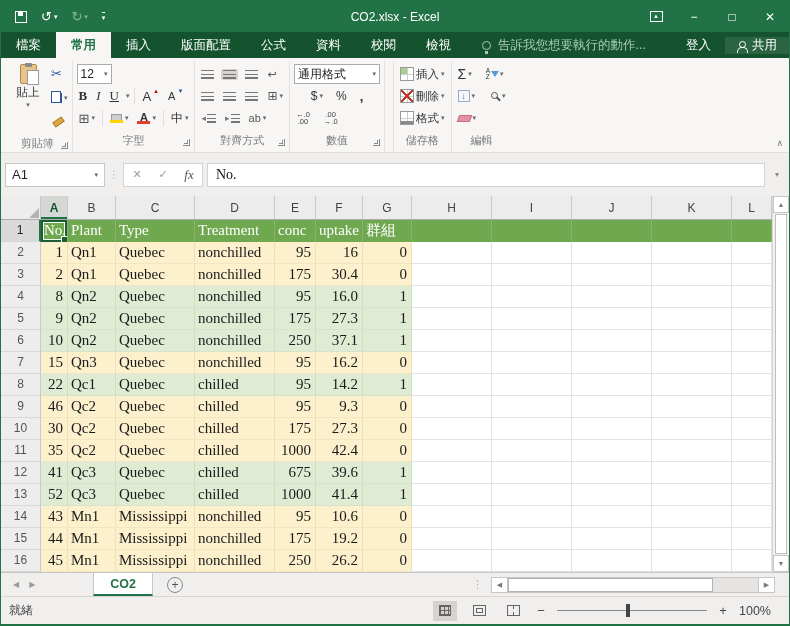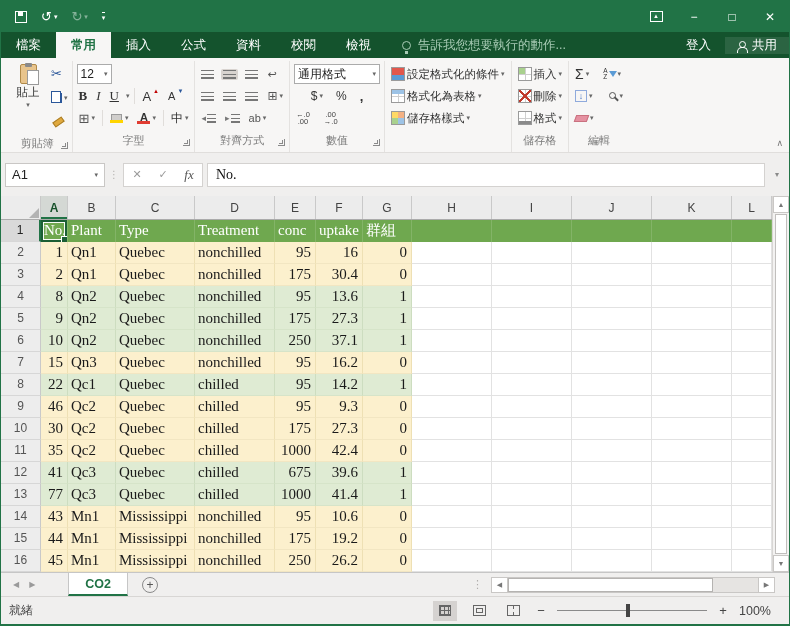--- a/index.html
+++ b/index.html
@@ -175,21 +175,21 @@
     display:flex; flex-direction:column; }
   .vbtn { height:17px; background:#fff; border:1px solid #c9c7c5; color:#777; font-size:7px;
     display:flex; align-items:center; justify-content:center; }
   .vthumb { flex:1; margin:1px 2px; background:#fff; border:1px solid #c1bfbd; }
 
   
   .sheetbar { height:24px; background:#f0efee; border-top:1px solid #c6c6c6; display:flex; align-items:stretch; flex:0 0 auto; }
   .snav { display:flex; align-items:center; gap:10px; padding:0 12px; color:#9a9a9a; font-size:8px; }
   .stab { background:#fff; border-left:1px solid #c6c6c6; border-right:1px solid #c6c6c6;
     border-bottom:2px solid #217346; color:#217346; font-weight:bold; font-size:12.5px;
-    display:flex; align-items:center; padding:0 16px; margin-left:21px; }
+    display:flex; align-items:center; padding:0 16px; margin-left:46px; }
   .addsheet { width:16px; height:16px; border:1px solid #8a8a8a; border-radius:50%; color:#555;
     font-size:12px; line-height:14px; text-align:center; align-self:center; margin-left:14px; }
   .sb-dots { align-self:center; margin-left:auto; color:#b0aeac; font-size:11px; }
   .hscroll { align-self:center; display:flex; align-items:center; margin:0 14px 0 8px; }
   .hbtn { width:17px; height:16px; background:#fff; border:1px solid #c9c7c5; color:#777; font-size:7px;
     display:flex; align-items:center; justify-content:center; }
   .htrack { width:250px; height:16px; background:#e6e4e2; border-top:1px solid #c9c7c5; border-bottom:1px solid #c9c7c5; position:relative; }
   .hthumb { position:absolute; left:0; top:0; height:14px; width:82%; background:#fff; border:1px solid #b5b3b1; }
 
   
@@ -225,35 +225,37 @@
           <span class="dd">▾</span>
         </span>
       <span class="itm dimmed">
           <span>↻</span>
           <span class="dd">▾</span>
         </span>
       <span class="itm">
           <span class="qat-custom">▾</span>
         </span>
     </div>
+    <div class="title-text">CO2.xlsx - Excel</div>
     <div class="winbtns">
       <span class="winbtn">
           <span class="ribbonopts">▲</span>
         </span>
       <span class="winbtn">−</span>
       <span class="winbtn">□</span>
       <span class="winbtn">✕</span>
     </div>
   </div>
 
   <div class="tabrow">
     <div style="display:flex">
         <div class="rtab">檔案</div>
         <div class="rtab active">常用</div>
         <div class="rtab">插入</div>
+        <div class="rtab">版面配置</div>
         <div class="rtab">公式</div>
         <div class="rtab">資料</div>
         <div class="rtab">校閱</div>
         <div class="rtab">檢視</div>
       </div>
     <div class="tellme">
       <span class="bulb"></span>
       <span>告訴我您想要執行的動作...</span>
     </div>
     <div class="acct">
@@ -436,37 +438,20 @@
             </span>
         </div>
       </div>
       <div class="rg-label">
           <span>數值</span>
           <span class="launcher"></span>
         </div>
     </div>
 
     <div class="rgroup">
-      <div class="rg-rows">
-        <div class="rrow rbtn">
-          <span class="sq cf"></span>
-          <span>設定格式化的條件</span>
-          <span class="ddg">▾</span>
-        </div>
-        <div class="rrow rbtn">
-          <span class="sq ft"></span>
-          <span>格式化為表格</span>
-          <span class="ddg">▾</span>
-        </div>
-        <div class="rrow rbtn">
-          <span class="sq cs"></span>
-          <span>儲存格樣式</span>
-          <span class="ddg">▾</span>
-        </div>
-      </div>
     </div>
 
     <div class="rgroup">
       <div class="rg-rows">
         <div class="rrow rbtn">
           <span class="sq ins"></span>
           <span>插入</span>
           <span class="ddg">▾</span>
         </div>
         <div class="rrow rbtn">
@@ -606,21 +591,21 @@
             <div class="cell plain c-k"></div>
             <div class="cell plain c-l"></div>
           </div>
           <div class="grow">
             <div class="rh">4</div>
             <div class="cell band-green c-a a-r">8</div>
             <div class="cell band-green c-b a-l">Qn2</div>
             <div class="cell band-green c-c a-l">Quebec</div>
             <div class="cell band-green c-d a-l">nonchilled</div>
             <div class="cell band-green c-e a-r">95</div>
-            <div class="cell band-green c-f a-r">13.6</div>
+            <div class="cell band-green c-f a-r">16.0</div>
             <div class="cell band-green c-g a-r">1</div>
             <div class="cell plain c-h"></div>
             <div class="cell plain c-i"></div>
             <div class="cell plain c-j"></div>
             <div class="cell plain c-k"></div>
             <div class="cell plain c-l"></div>
           </div>
           <div class="grow">
             <div class="rh">5</div>
             <div class="cell band-green c-a a-r">9</div>
@@ -736,21 +721,21 @@
             <div class="cell band-green c-f a-r">39.6</div>
             <div class="cell band-green c-g a-r">1</div>
             <div class="cell plain c-h"></div>
             <div class="cell plain c-i"></div>
             <div class="cell plain c-j"></div>
             <div class="cell plain c-k"></div>
             <div class="cell plain c-l"></div>
           </div>
           <div class="grow">
             <div class="rh">13</div>
-            <div class="cell band-green c-a a-r">77</div>
+            <div class="cell band-green c-a a-r">52</div>
             <div class="cell band-green c-b a-l">Qc3</div>
             <div class="cell band-green c-c a-l">Quebec</div>
             <div class="cell band-green c-d a-l">chilled</div>
             <div class="cell band-green c-e a-r">1000</div>
             <div class="cell band-green c-f a-r">41.4</div>
             <div class="cell band-green c-g a-r">1</div>
             <div class="cell plain c-h"></div>
             <div class="cell plain c-i"></div>
             <div class="cell plain c-j"></div>
             <div class="cell plain c-k"></div>

